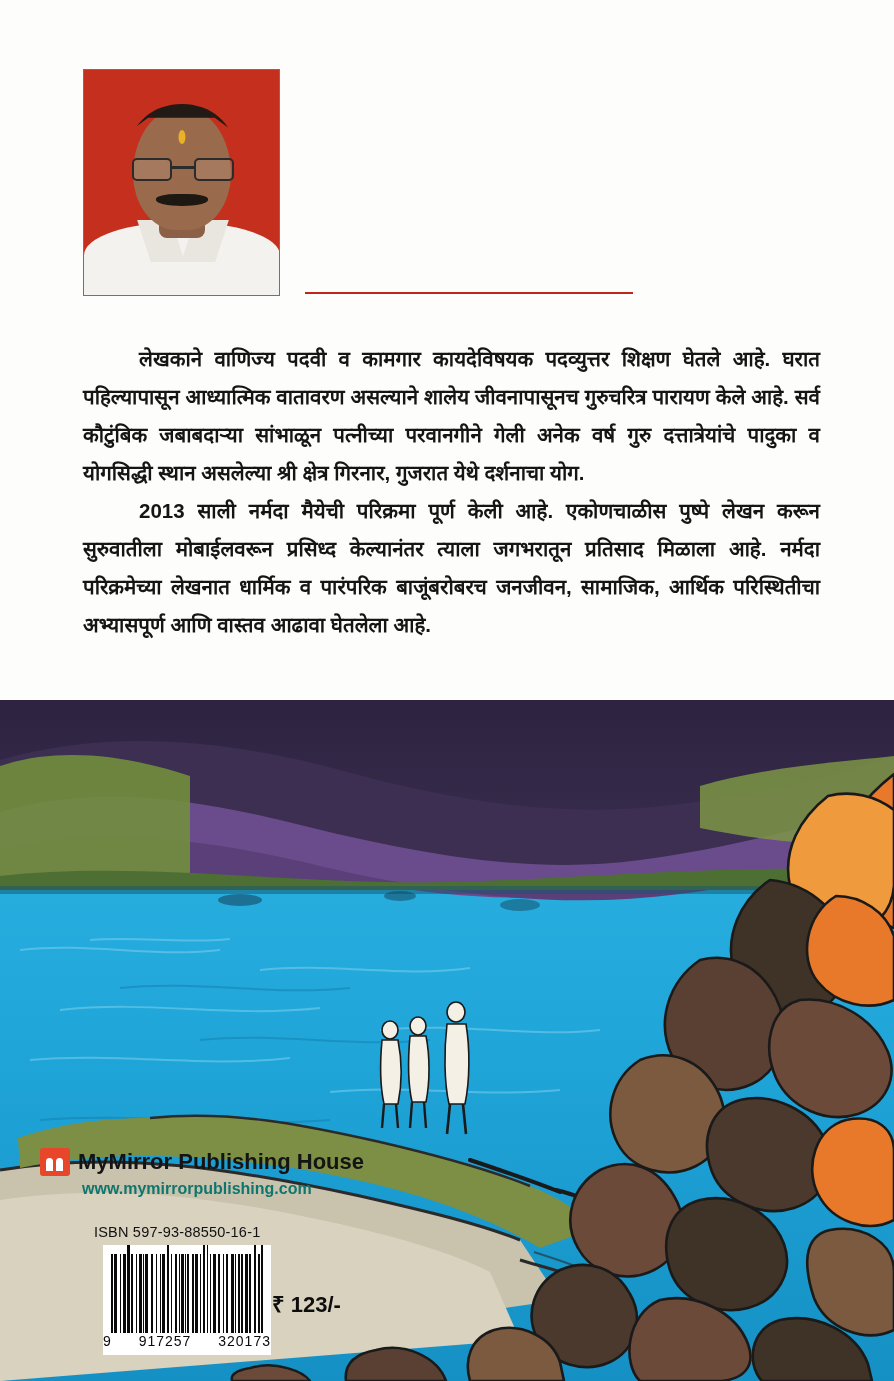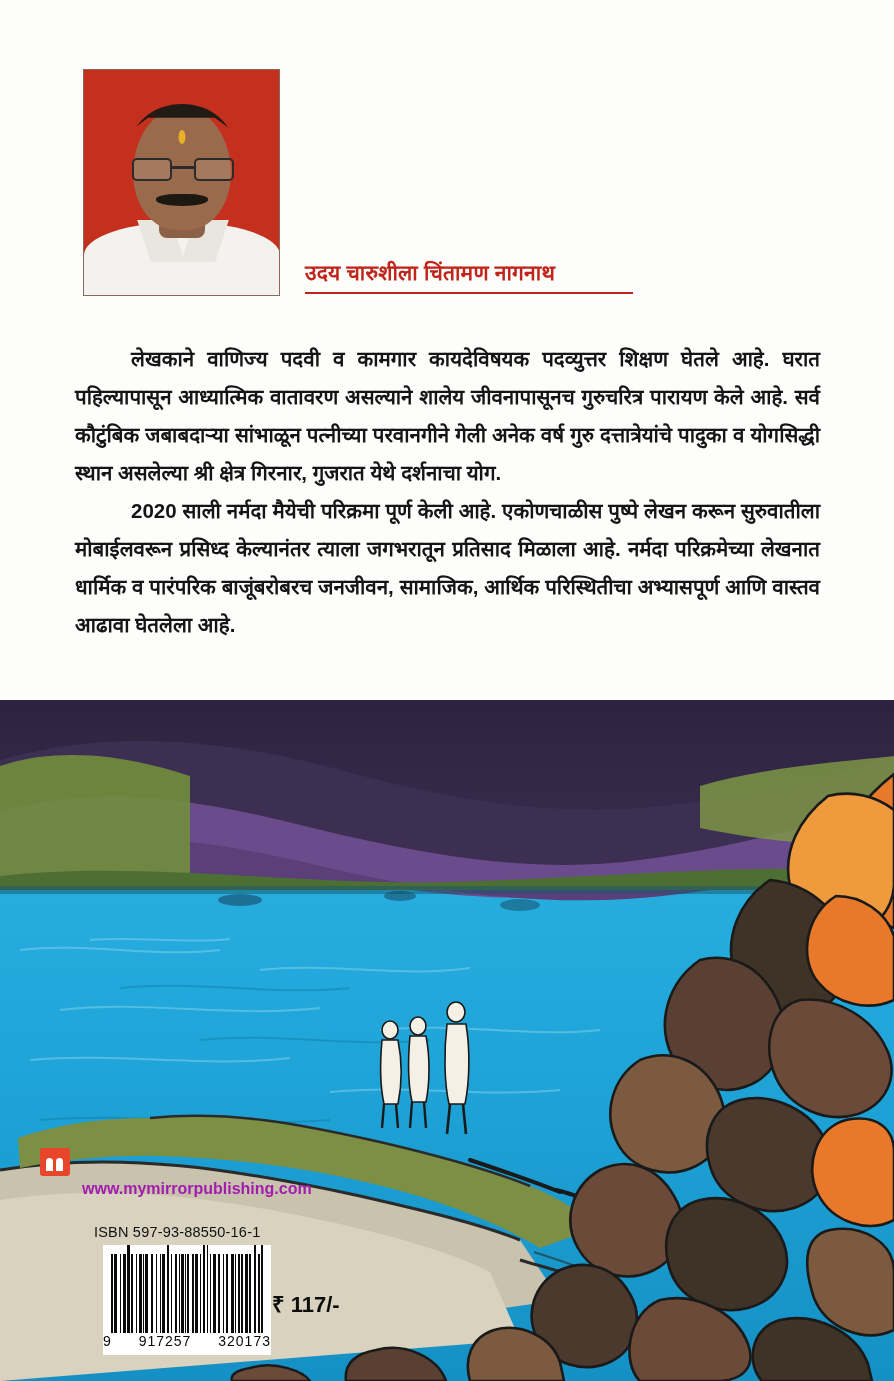--- a/index.html
+++ b/index.html
@@ -102,21 +102,21 @@
     position: absolute;
     left: 75px; top: 340px;
     width: 745px;
     font-family: "Liberation Sans", sans-serif;
     font-size: 20.5px;
     line-height: 38px;
     color: #151515;
     text-align: justify;
     font-weight: 600;
   }
-  #bio p { text-indent: 56px; margin-bottom: 0; }
+  #bio p { text-indent: 56px; margin-bottom: 0; margin-left: 8px; }
 
   
   #artwork {
     position: absolute;
     left: 0; top: 700px;
     width: 894px; height: 681px;
     overflow: hidden;
     background: #1fa8d8;
   }
   #artwork svg { display: block; }
@@ -149,21 +149,21 @@
     font-weight: 700;
     color: #141414;
     white-space: nowrap;
   }
   #publisher-url {
     margin-top: 4px;
     margin-left: 42px;
     font-family: "Liberation Sans", sans-serif;
     font-size: 16px;
     font-weight: 700;
-    color: #a21caf;
+    color: #0f766e;
   }
 
   
   #isbn-text {
     position: absolute;
     left: 94px; top: 1224px;
     font-family: "Liberation Sans", sans-serif;
     font-size: 14.5px;
     color: #111;
     letter-spacing: 0.2px;
@@ -214,26 +214,25 @@
     <div class="neck"></div>
     <div class="head"></div>
     <div class="hair"></div>
     <div class="tilak"></div>
     <div class="glass glassL"></div>
     <div class="glass glassR"></div>
     <div class="bridge"></div>
     <div class="moustache"></div>
   </div>
 
-  <div id="author-name">उदय चारुशीला चिंतामण नागनाथ</div>
   <div id="author-name-underline"></div>
 
   <div id="bio">
     <p>लेखकाने वाणिज्य पदवी व कामगार कायदेविषयक पदव्युत्तर शिक्षण घेतले आहे. घरात पहिल्यापासून आध्यात्मिक वातावरण असल्याने शालेय जीवनापासूनच गुरुचरित्र पारायण केले आहे. सर्व कौटुंबिक जबाबदाऱ्या सांभाळून पत्नीच्या परवानगीने गेली अनेक वर्ष गुरु दत्तात्रेयांचे पादुका व योगसिद्धी स्थान असलेल्या श्री क्षेत्र गिरनार, गुजरात येथे दर्शनाचा योग.</p>
-    <p>2020 साली नर्मदा मैयेची परिक्रमा पूर्ण केली आहे. एकोणचाळीस पुष्पे लेखन करून सुरुवातीला मोबाईलवरून प्रसिध्द केल्यानंतर त्याला जगभरातून प्रतिसाद मिळाला आहे. नर्मदा परिक्रमेच्या लेखनात धार्मिक व पारंपरिक बाजूंबरोबरच जनजीवन, सामाजिक, आर्थिक परिस्थितीचा अभ्यासपूर्ण आणि वास्तव आढावा घेतलेला आहे.</p>
+    <p>2013 साली नर्मदा मैयेची परिक्रमा पूर्ण केली आहे. एकोणचाळीस पुष्पे लेखन करून सुरुवातीला मोबाईलवरून प्रसिध्द केल्यानंतर त्याला जगभरातून प्रतिसाद मिळाला आहे. नर्मदा परिक्रमेच्या लेखनात धार्मिक व पारंपरिक बाजूंबरोबरच जनजीवन, सामाजिक, आर्थिक परिस्थितीचा अभ्यासपूर्ण आणि वास्तव आढावा घेतलेला आहे.</p>
   </div>
 
   <div id="artwork">
     <svg width="894" height="681" viewBox="0 0 894 681" xmlns="http://www.w3.org/2000/svg">
       <defs>
         <linearGradient id="waterG" x1="0" y1="0" x2="0" y2="1">
           <stop offset="0%" stop-color="#2fb5e4"></stop>
           <stop offset="55%" stop-color="#1fa4d8"></stop>
           <stop offset="100%" stop-color="#1590c4"></stop>
         </linearGradient>
@@ -336,20 +335,21 @@
       </g>
     </svg>
   </div>
 
   <div id="publisher-block">
     <div id="publisher-row">
       <div id="logo-mark">
         <span class="b1"></span>
           <span class="b2"></span>
       </div>
+      <div id="publisher-name">MyMirror Publishing House</div>
     </div>
     <div id="publisher-url">www.mymirrorpublishing.com</div>
   </div>
 
   <div id="isbn-text">ISBN 597-93-88550-16-1</div>
 
   <div id="barcode-box">
     <div id="barcode-bars">
         <i style="width: 8px; background: transparent;"></i>
         <i style="width: 2px; height: 90%;"></i>
@@ -433,15 +433,15 @@
         <i style="width: 2px; height: 100%;"></i>
         <i style="width: 3px; background: transparent;"></i>
       </div>
     <div id="barcode-digits">
       <span>9</span>
       <span>917257</span>
       <span>320173</span>
     </div>
   </div>
 
-  <div id="price">₹ 117/-</div>
+  <div id="price">₹ 123/-</div>
 
 </div>
 
 </body></html>

